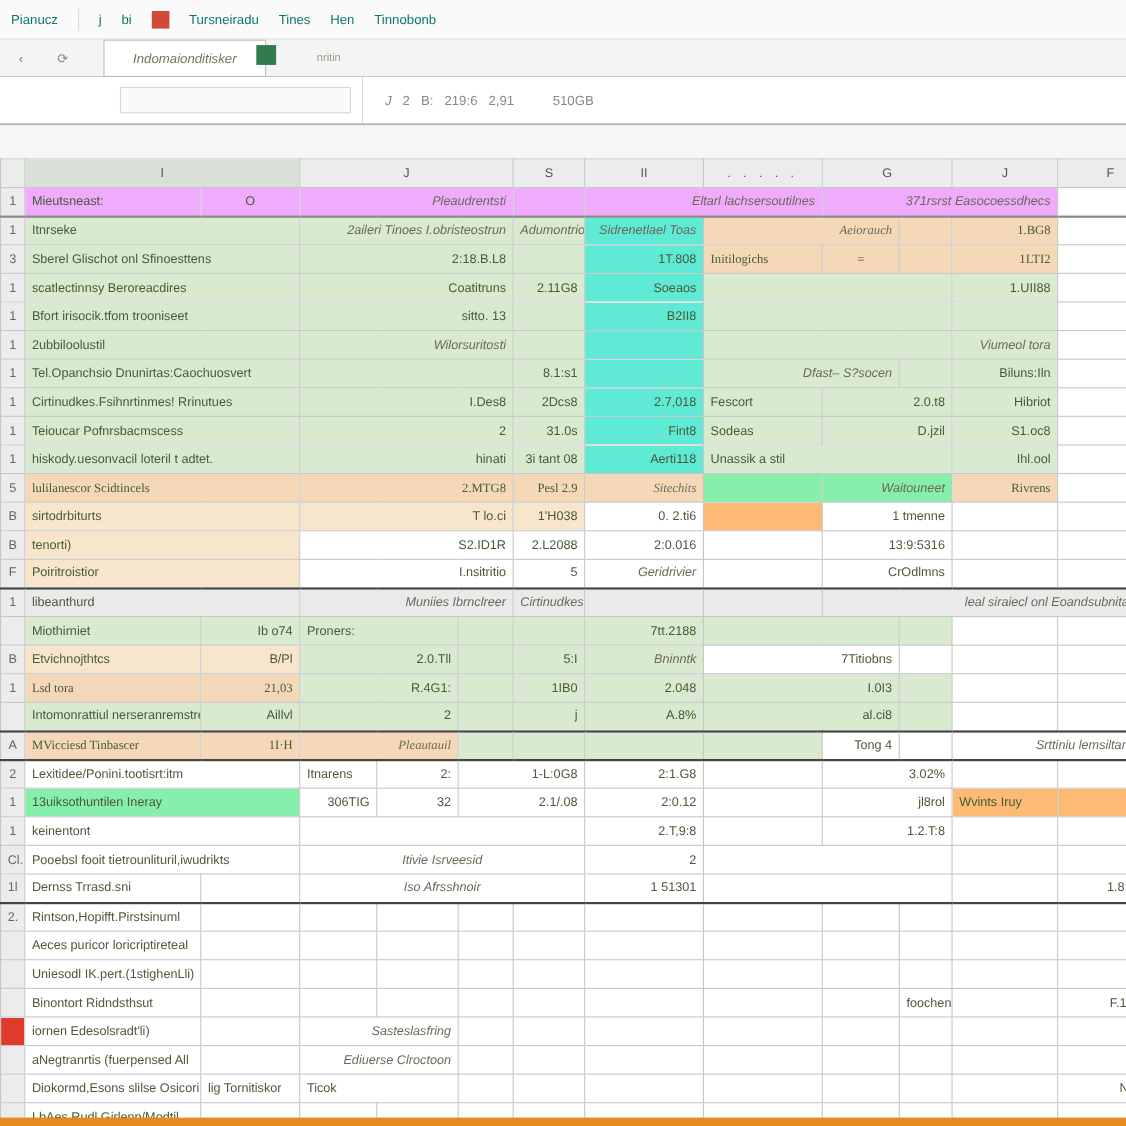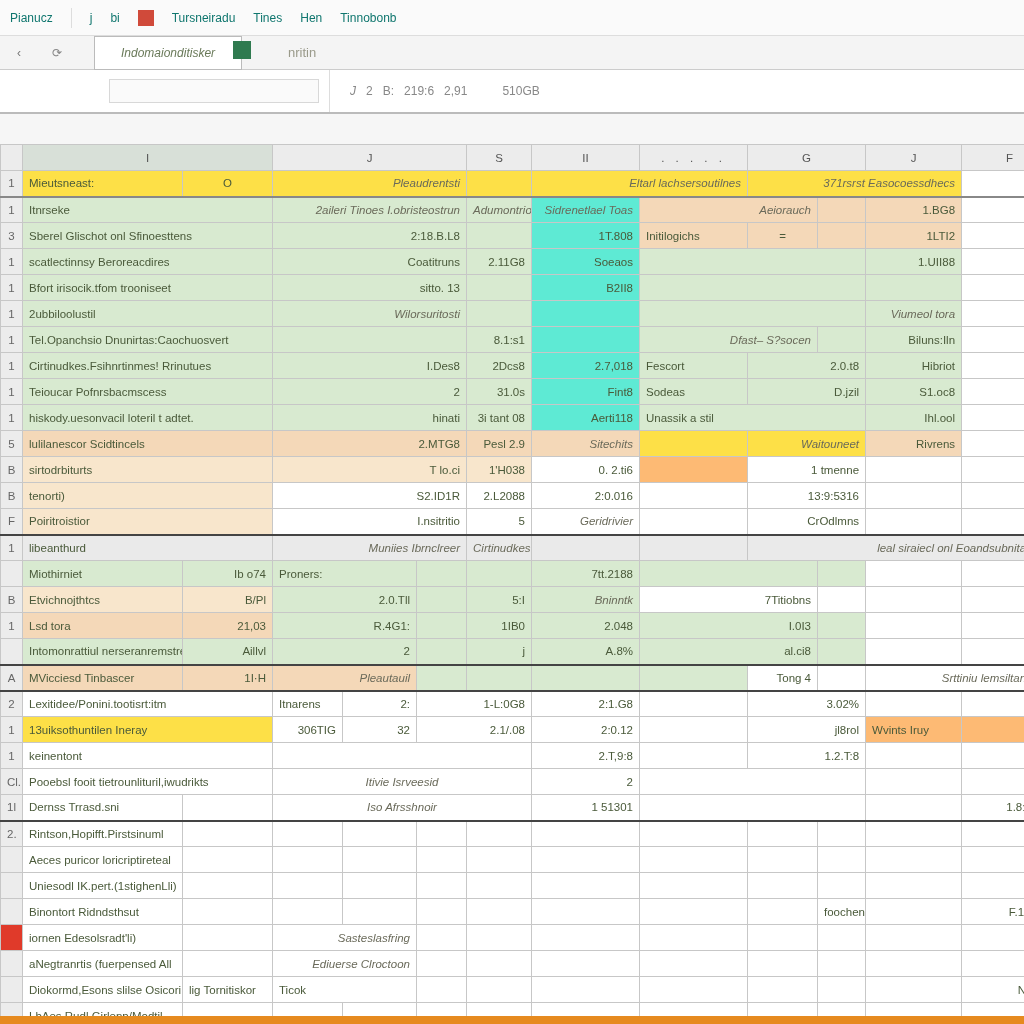--- a/index.html
+++ b/index.html
@@ -7,46 +7,46 @@
   .ribbon { height: 36px; background: #fafafa; border-bottom: 1px solid #ddd; display: flex; align-items: center; gap: 18px; padding: 0 10px; }
   .ribbon .menu-item { color: #0f766e; font-size: 12px; cursor: pointer; }
   .ribbon .sep { width:1px; height:20px; background:#ddd; }
   .ribbon .square { width: 16px; height: 16px; background: #d04a3a; }
   .tabstrip { height: 34px; background: #f4f4f4; border-bottom:1px solid #ccc; display:flex; align-items:center; padding:0 8px; gap:6px; }
   .navbtn { width:22px; height:22px; display:flex; align-items:center; justify-content:center; color:#777; cursor:pointer; }
   .tab-yellow { background:#f8d56b; height:28px; min-width:200px; display:flex; align-items:center; justify-content:center; color:#7a6a3a; font-size:12px; border:1px solid #e0c050; }
   .reload { width:22px; height:22px; display:flex; align-items:center; justify-content:center; color:#888; cursor:pointer; margin-left:10px; }
   .sheet-tab { height:26px; background:#fff; border:1px solid #bbb; padding:16px 26px; display:flex; align-items:center; color:#6a7a5a; font-style:italic; position:relative; margin-left:20px; }
   .sheet-tab .grip { position:absolute; right:-10px; top:4px; width:18px; height:18px; background:#2f7a4f; }
-  .sheet-tab2 { color:#9a9a8a; margin-left:40px; font-size:13px; }
+  .sheet-tab2 { color:#9a9a8a; margin-left:40px; font-size:10px; }
   .formula-zone { height:44px; background:#fff; border-bottom:2px solid #bbb; display:flex; align-items:center; }
   .namebox-wrap { width:330px; height:100%; border-right:1px solid #ddd; display:flex; align-items:center; justify-content:flex-end; padding-right:10px; }
   .namebox { width:210px; height:24px; border:1px solid #d8d8d8; background:#fafafa; padding:0 6px; color:#888; font-size:11px; }
   .fx-area { flex:1; display:flex; align-items:center; gap:10px; padding-left:20px; color:#8a8a7a; }
   .fx-area .fbtn { color:#888; font-style:italic; }
   .fx-area .num { color:#888; }
   .blank-band { height:30px; background:#f6f6f6; }
   .grid-wrap { background:#fff; }
   table.grid { border-collapse:collapse; width:1040px; table-layout:fixed; }
   table.grid td, table.grid th { border:1px solid #c7c7c7; height:26px; padding:0 6px; font-size:11.5px; overflow:hidden; white-space:nowrap; text-overflow:clip; vertical-align:middle; }
   table.grid th { background:#ececec; font-weight:normal; color:#555; text-align:center; }
   th.rowhead { width:22px; background:#ececec; color:#666; font-size:10px; text-align:center; }
   td.rowhead { width:22px; background:#ececec; color:#666; font-size:10px; text-align:center; border-right:1px solid #bbb; }
   .col-sel { background:#d8e0d8 !important; }
   .lbl { text-align:left; color:#4a5a3a; }
   .rnum { text-align:right; color:#4a5a3a; }
   .cnum { text-align:center; color:#4a5a3a; }
   .g-lt  { background:#d8ead0; }
   .g-md  { background:#5eead4; }
-  .peach { background:#f4d8b8; }
+  .peach { background:#f4d8b8;font-family:Liberation Serif, serif; }
   .peach-lt { background:#f8e6cc; }
   .blue-lt { background:#fdba74; }
-  .lav   { background:#fde047; }
+  .lav   { background:#86efac; }
   .gray-lt { background:#eaeaea; }
-  .hdr-bg { background:#fde047; }
+  .hdr-bg { background:#f0abfc; }
   tr.hdrrow td { border-bottom:2px solid #888; }
   tr.thick-bot td { border-bottom:2px solid #444; }
   .red-row { background:#e03a2a !important; color:#fff; }
   .orange-bar { position:fixed; bottom:0; left:0; right:0; height:8px; background:#e68a1f; }
   .dots { letter-spacing:4px; font-weight:bold; color:#555; }
   .ital { font-style: italic; color:#6a6a5a;text-align:right; }
 </style>
 </head>
 <body>
 

